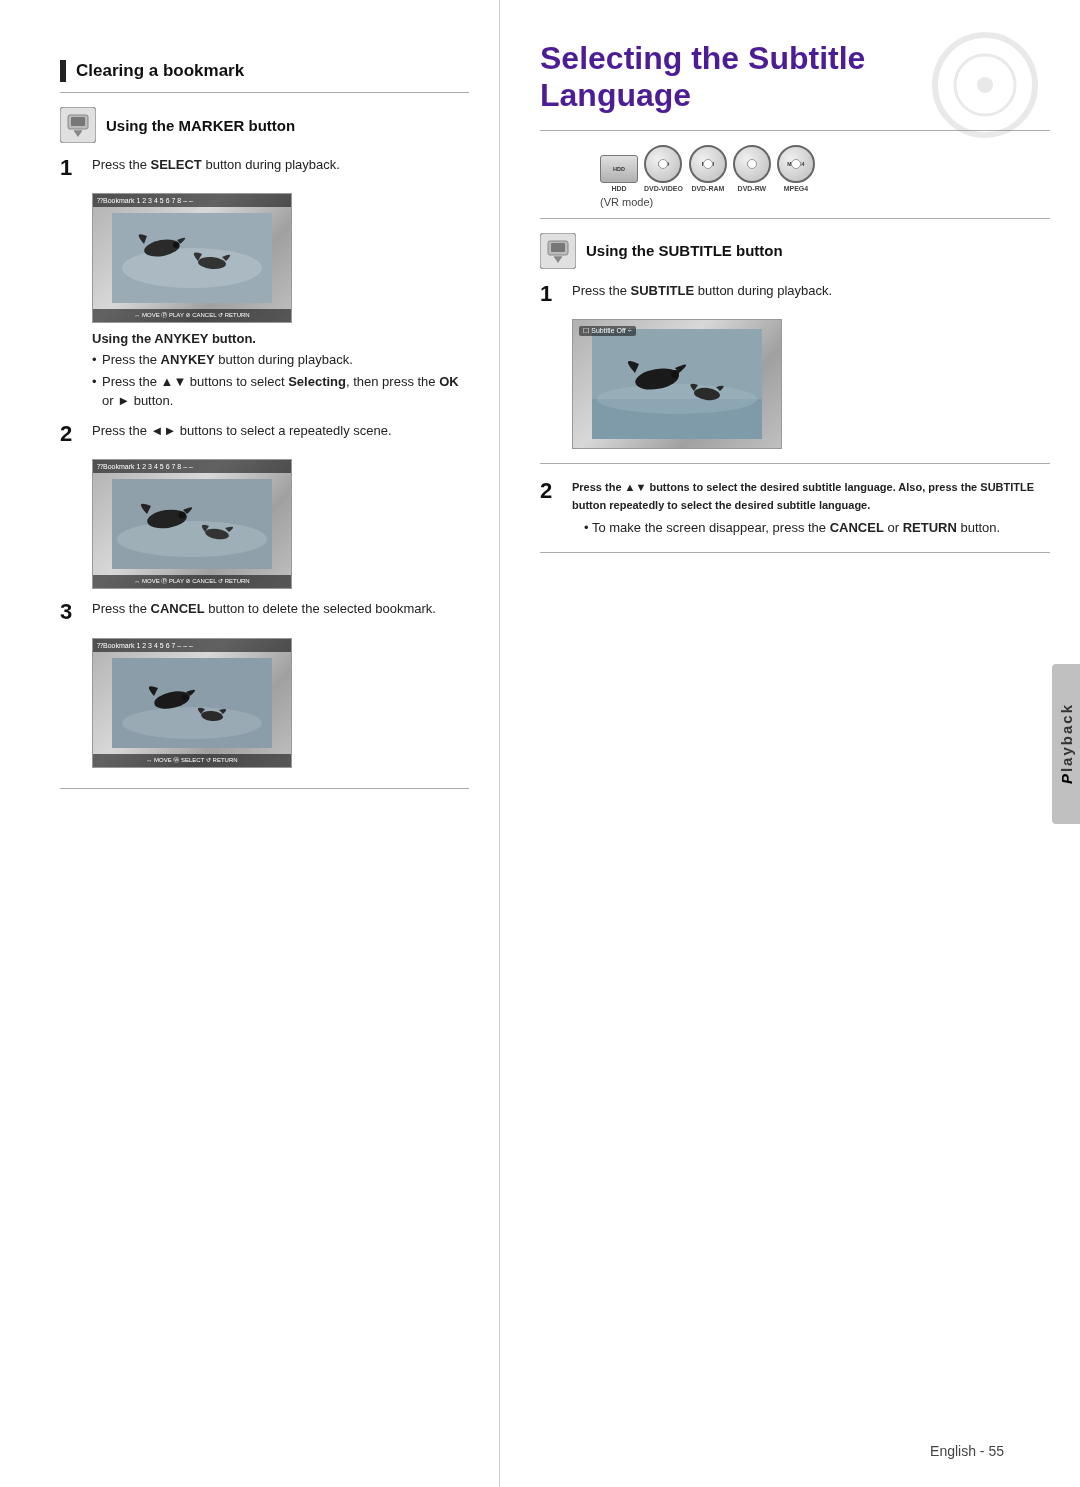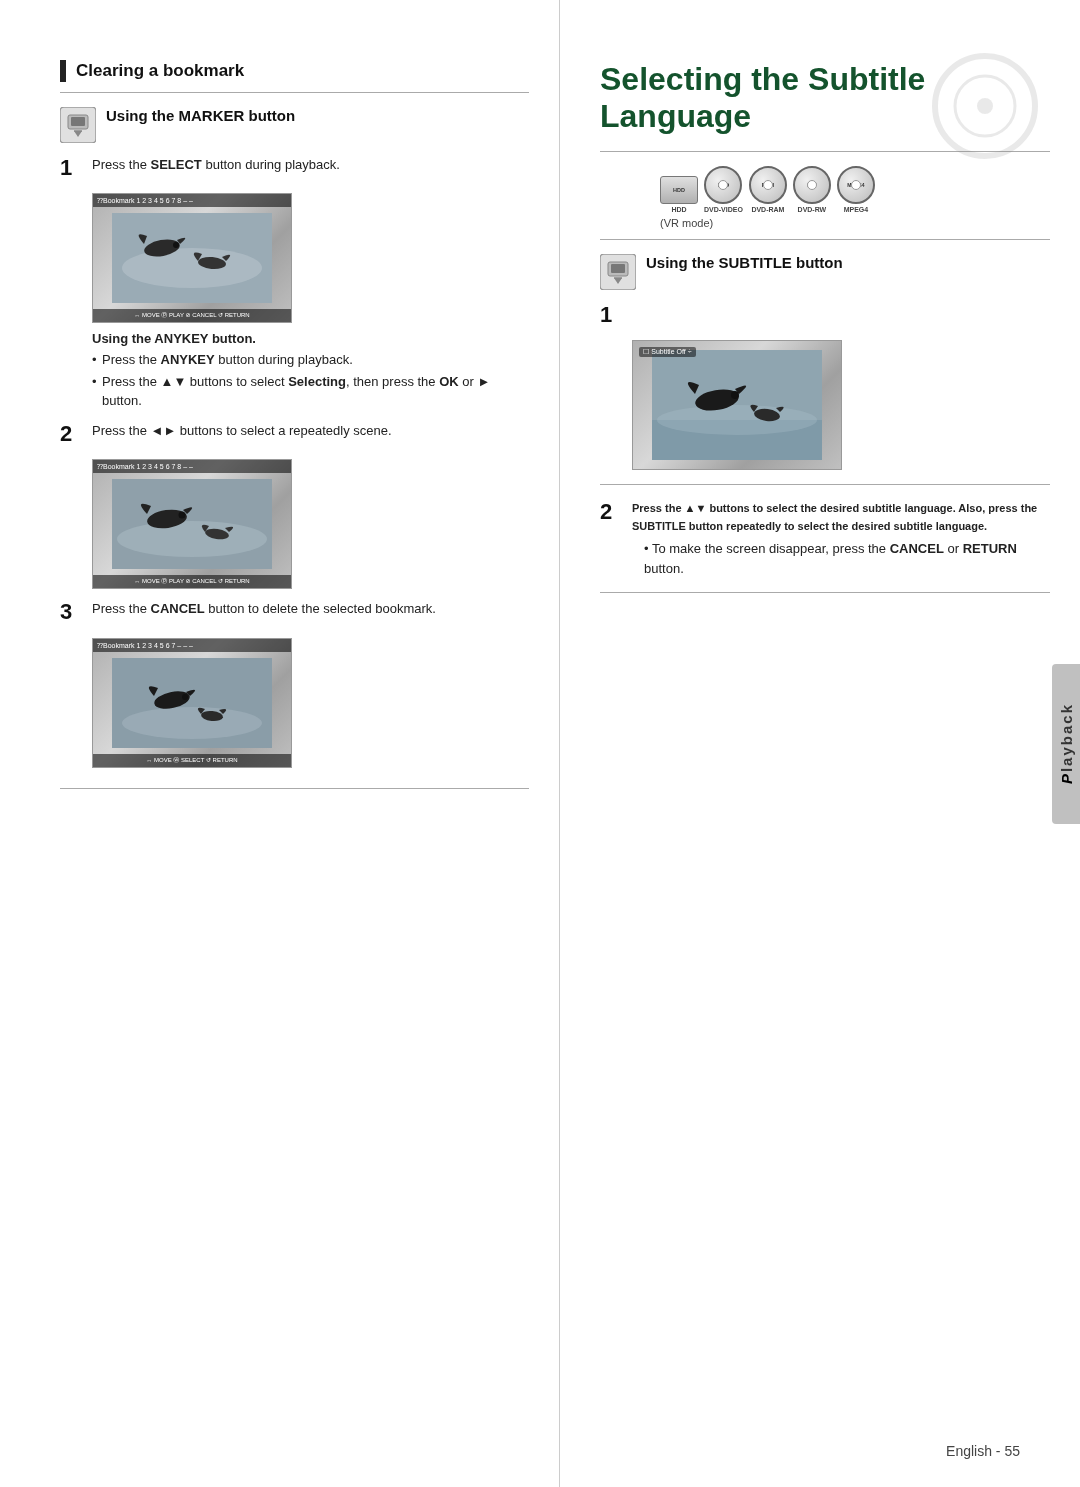--- a/index.html
+++ b/index.html
@@ -15,21 +15,21 @@
     }
 
     .page-container {
       display: flex;
       width: 100%;
       height: 100%;
     }
 
     
     .left-col {
-      width: 560px;
+      width: 500px;
       padding: 60px 30px 40px 60px;
       border-right: 1px solid #ccc;
     }
 
     
     .right-col {
       flex: 1;
       padding: 40px 30px 40px 40px;
       position: relative;
     }
@@ -83,21 +83,21 @@
 
     .divider {
       border: none;
       border-top: 1px solid #aaa;
       margin: 10px 0 14px 0;
     }
 
     
     .sub-heading-row {
       display: flex;
-      align-items: flex-start;
+      align-items: center;
       margin-bottom: 12px;
     }
     .marker-icon {
       width: 36px;
       height: 36px;
       margin-right: 10px;
       flex-shrink: 0;
     }
     .sub-heading {
       font-size: 15px;
@@ -208,25 +208,24 @@
     .anykey-bullets li::before {
       content: '•';
       position: absolute;
       left: 0;
     }
 
     
     .big-title {
       font-size: 32px;
       font-weight: bold;
-      color: #14532d;
+      color: #4c1d95;
       line-height: 1.15;
       margin-bottom: 12px;
       position: relative;
-      margin-top: 21px;
     }
 
     .intro-text {
       font-size: 13px;
       line-height: 1.5;
       margin-bottom: 14px;
       max-width: 360px;
     }
 
     
@@ -310,21 +309,21 @@
       margin-top: 4px;
     }
     .bullet-indent::before {
       content: '• ';
     }
 
     
     .bottom-bar {
       position: absolute;
       bottom: 28px;
-      right: 60px;
+      right: 76px;
       font-size: 14px;
       color: #444;
     }
 
     
     .hdd-icon-box {
       display: flex;
       flex-direction: column;
       align-items: center;
     }
@@ -544,20 +543,23 @@
         <rect x="8" y="8" width="20" height="14" rx="2" fill="#bbb" stroke="#888" stroke-width="1"></rect>
         <rect x="11" y="10" width="14" height="9" rx="1" fill="#777"></rect>
         <polygon points="14,24 18,30 22,24" fill="#888"></polygon>
         <line x1="14" y1="24" x2="22" y2="24" stroke="#888" stroke-width="1.5"></line>
       </svg>
       <span class="sub-heading">Using the SUBTITLE button</span>
     </div>
 
     <div class="step-row">
       <span class="step-num">1</span>
+      <span class="step-text">
+        Press the <b>SUBTITLE</b> button during playback.
+      </span>
     </div>
 
     <div class="screenshot-box wide" style="margin-left: 32px;">
       <div class="screenshot-inner">
         <div class="subtitle-osd">☐ Subtitle   Off  ÷</div>
         <div class="screenshot-content">
           <svg width="170" height="110" viewBox="0 0 170 110">
             <rect width="170" height="110" fill="#8fa5b0"></rect>
             <rect x="0" y="70" width="170" height="40" fill="#7090a0" opacity="0.5"></rect>
             <ellipse cx="85" cy="70" rx="80" ry="15" fill="#b0c5cc" opacity="0.3"></ellipse>

